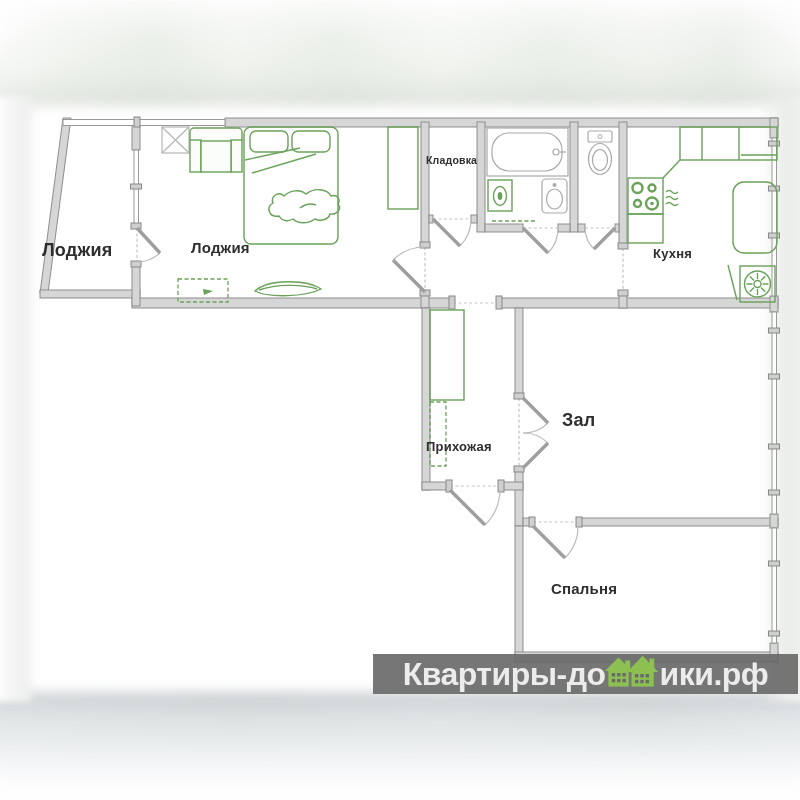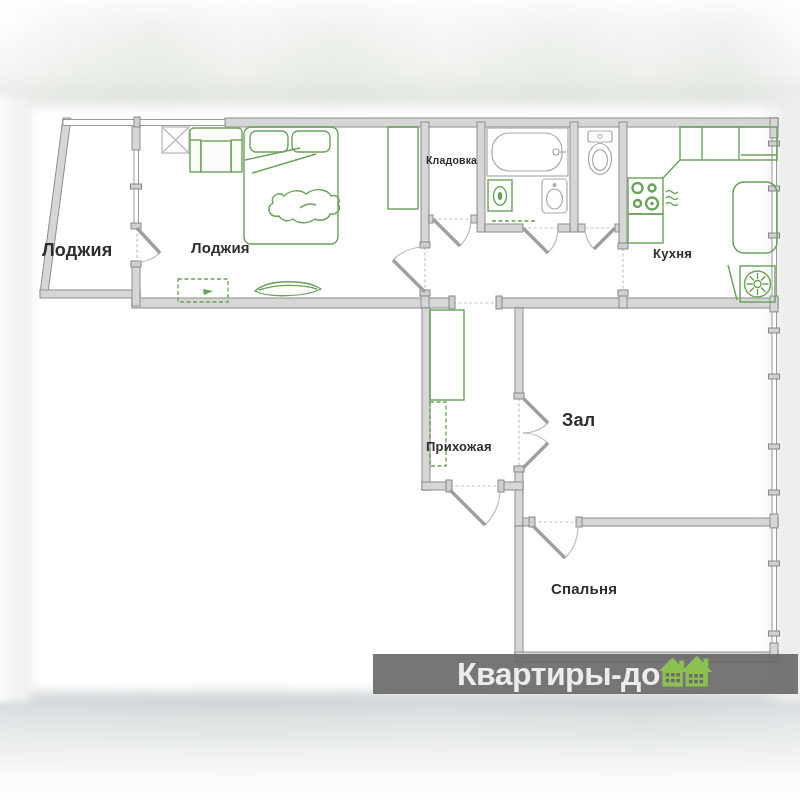--- a/index.html
+++ b/index.html
@@ -285,14 +285,15 @@
           <polygon points="23,18 39,1 55,18" fill="#8cc152"></polygon>
           <rect x="27.5" y="17" width="23" height="16" fill="#8cc152"></rect>
           <rect x="31" y="20" width="3.6" height="3.6" fill="#6a6a6a"></rect>
           <rect x="36.5" y="20" width="3.6" height="3.6" fill="#6a6a6a"></rect>
           <rect x="42" y="20" width="3.6" height="3.6" fill="#6a6a6a"></rect>
           <rect x="31" y="26" width="3.6" height="3.6" fill="#6a6a6a"></rect>
           <rect x="36.5" y="26" width="3.6" height="3.6" fill="#6a6a6a"></rect>
           <rect x="42" y="26" width="3.6" height="3.6" fill="#6a6a6a"></rect>
         </g>
       </svg>
+      <span>ики.рф</span>
   </div>
 </div>
 
 </body></html>

